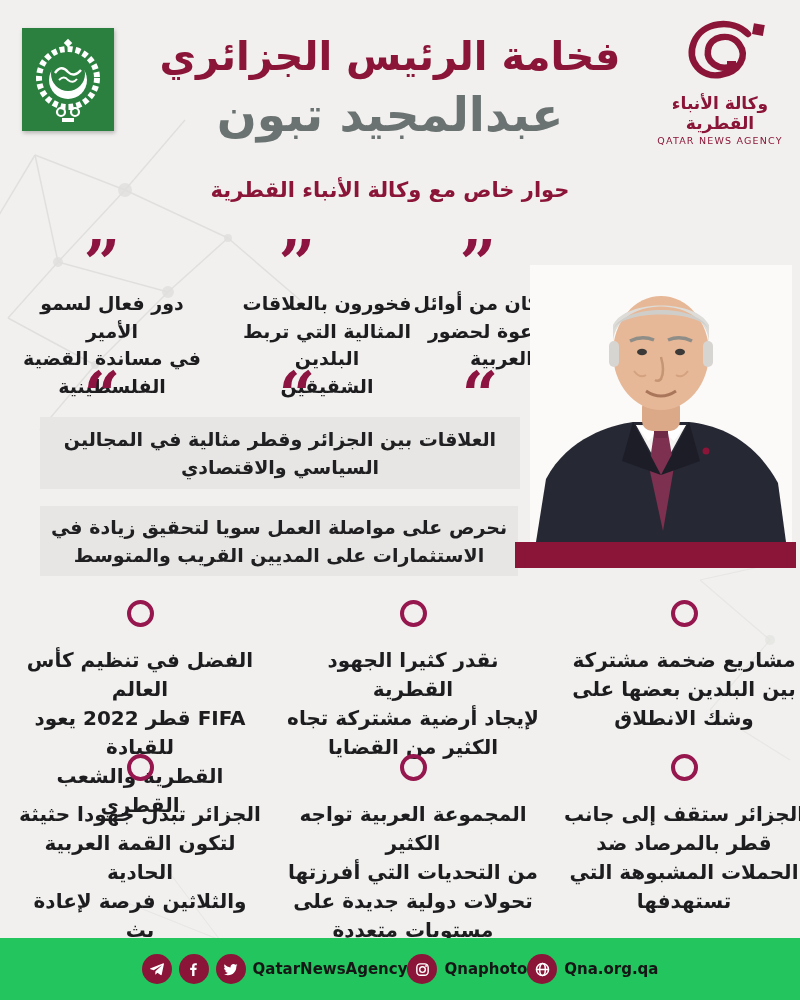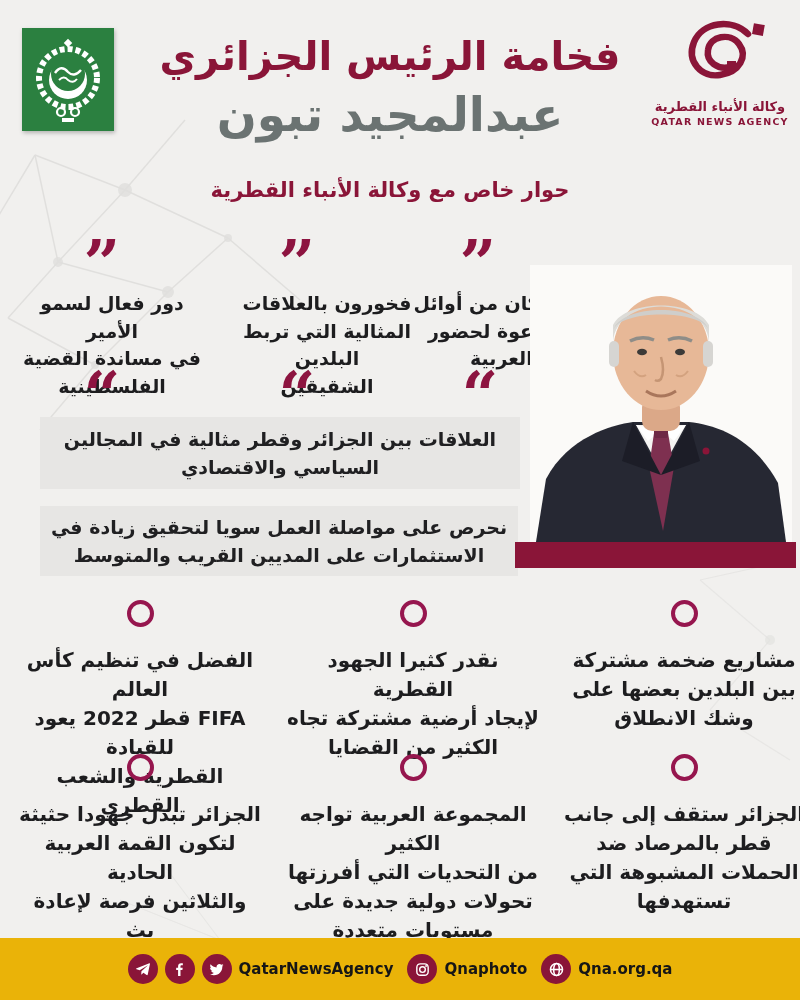--- a/index.html
+++ b/index.html
@@ -15,22 +15,22 @@
     width:800px;height:1000px;position:relative;overflow:hidden;
     background:var(--page-bg);
     font-family:"DejaVu Sans","Liberation Sans",sans-serif;
   }
   .abs{position:absolute;}
   .mesh{position:absolute;left:0;top:0;pointer-events:none;}
 
   
   .flag{left:22px;top:28px;width:92px;height:103px;box-shadow:1px 2px 4px rgba(0,0,0,.25);}
   .qna-logo{left:642px;top:16px;width:156px;text-align:center;}
-  .qna-ar{font-size:13px;font-weight:bold;color:var(--maroon);direction:rtl;margin-top:7px;}
-  .qna-en{font-size:9.5px;font-weight:bold;color:var(--maroon);letter-spacing:1.2px;margin-top:2px;}
+  .qna-ar{font-size:17px;font-weight:bold;color:var(--maroon);direction:rtl;margin-top:1px;}
+  .qna-en{font-size:9.5px;font-weight:normal;color:var(--maroon);letter-spacing:1.2px;margin-top:2px;}
   .title-wrap{left:130px;top:34px;width:520px;text-align:center;direction:rtl;}
   .title1{font-size:40px;font-weight:bold;color:var(--maroon);line-height:1.1;}
   .title2{font-size:47px;font-weight:bold;color:var(--gray);line-height:1.15;margin-top:10px;}
   .subtitle{left:130px;top:178px;width:520px;text-align:center;direction:rtl;
     font-size:21px;font-weight:bold;color:var(--maroon);}
 
   
   .qmark{font-family:"DejaVu Serif","Liberation Serif",serif;font-weight:bold;
     color:#8d1440;font-size:64px;line-height:46px;width:60px;text-align:center;direction:ltr;}
 
@@ -48,22 +48,22 @@
   .photo-bar{left:515px;top:542px;width:281px;height:26px;background:var(--maroon);}
 
   
   .grid-item{text-align:center;}
   .ring{width:19px;height:19px;border:4.5px solid var(--ring);border-radius:50%;
     margin:0 auto;display:block;}
   .gtext{font-size:20px;font-weight:bold;color:var(--ink);line-height:1.45;margin-top:19px;
     direction:rtl;white-space:pre-line;}
 
   
-  .footer{position:absolute;left:0;top:938px;width:800px;height:62px;background:#eab308;
-    display:flex;align-items:center;justify-content:center;gap:14px;direction:ltr;}
+  .footer{position:absolute;left:0;top:938px;width:800px;height:62px;background:#22c55e;
+    display:flex;align-items:center;justify-content:center;direction:ltr;}
   .fgroup{display:flex;align-items:center;gap:7px;}
   .sicon{width:30px;height:30px;border-radius:50%;background:var(--maroon);
     display:flex;align-items:center;justify-content:center;flex:0 0 auto;}
   .handle{font-size:15px;font-weight:bold;color:#161616;}
 </style>
 </head>
 <body>
 
 <svg class="mesh" width="800" height="1000" viewBox="0 0 800 1000">
   <g stroke="#dbdad8" stroke-width="1.5" opacity="0.75">

